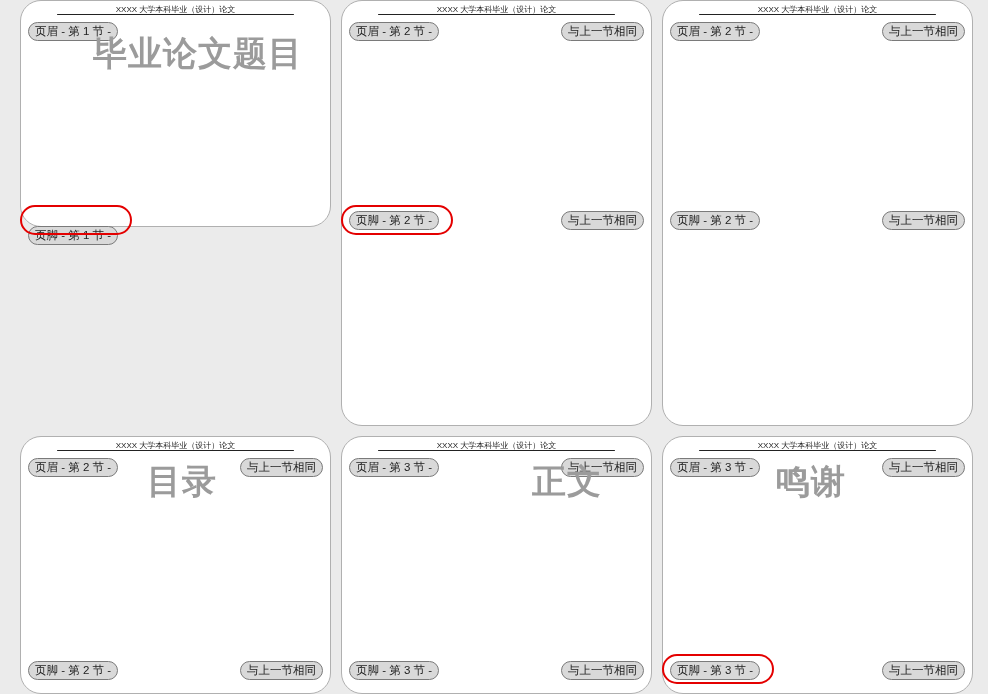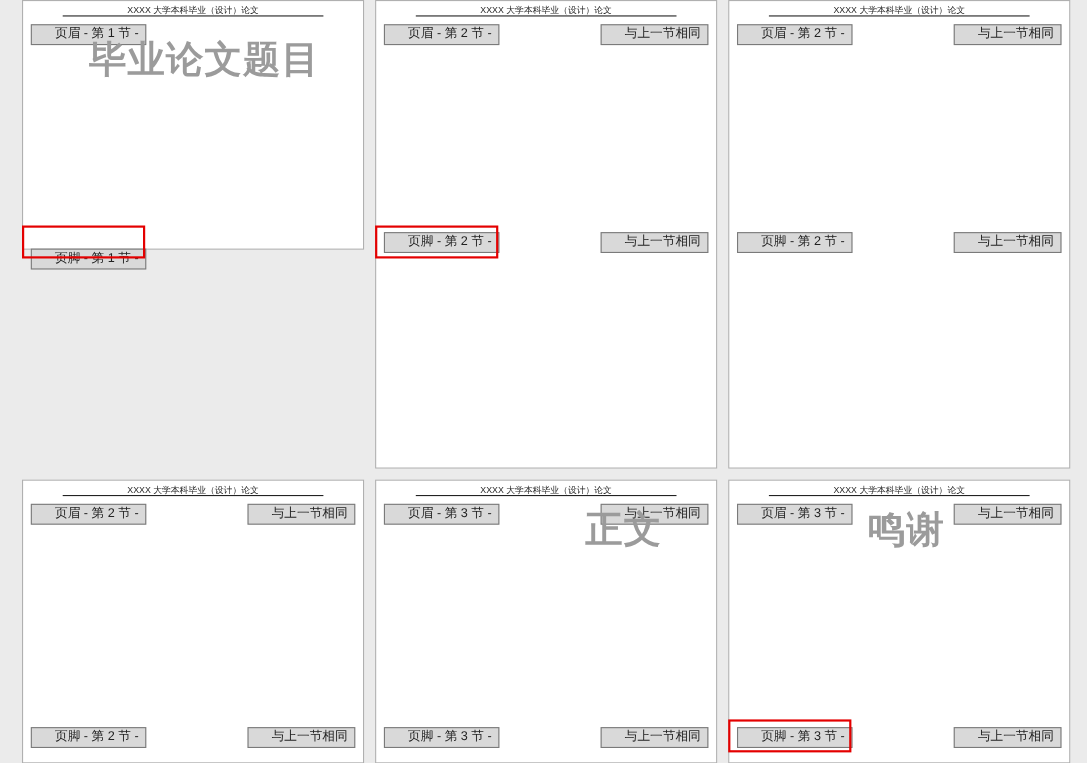--- a/index.html
+++ b/index.html
@@ -1,15 +1,15 @@
 <!DOCTYPE html>
 <html><head>
 <meta charset="utf-8">
 <style>
-  * { box-sizing: border-box; margin: 0; padding: 0; }
+  * { box-sizing: border-box; margin: 0; padding: 0; border-radius: 21px; }
   html, body { width: 988px; height: 694px; }
   body {
     background: #ebebeb;
     font-family: "Microsoft YaHei", Arial, sans-serif;
     overflow: hidden;
     position: relative;
   }
   .page {
     position: absolute;
     background: #fff;
@@ -30,21 +30,21 @@
     top: 13px;
     height: 0;
     border-top: 1px solid #222;
   }
   .tag {
     position: absolute;
     background: #d9d9d9;
     border: 1px solid #7a7a7a;
     font-size: 11.5px;
     color: #222;
-    padding: 1px 6px 2px 21px;
+    padding: 1px 6px 2px 6px;
     line-height: 14px;
     white-space: nowrap;
   }
   .title {
     position: absolute;
     font-size: 34px;
     font-weight: 700;
     color: #9b9b9b;
     letter-spacing: 1px;
     white-space: nowrap;
@@ -56,21 +56,21 @@
   }
 </style>
 </head>
 <body>
 
 <div id="root">
     <div class="page" style="left: 20px; top: 0px; width: 311px; height: 227px;">
       <div class="hdr-text">XXXX 大学本科毕业（设计）论文</div>
       <div class="hdr-line"></div>
       <div class="tag" style="left: 7px; top: 21px;">页眉 - 第 1 节 -</div>
-      <div class="title" style="left: 60px; top: 30px;">毕业论文题目</div>
+      <div class="title" style="left: 72px; top: 30px;">毕业论文题目</div>
       <div class="tag" style="left: 7px; top: 225px;">页脚 - 第 1 节 -</div>
     </div>
     <div class="page" style="left: 341px; top: 0px; width: 311px; height: 426px;">
       <div class="hdr-text">XXXX 大学本科毕业（设计）论文</div>
       <div class="hdr-line"></div>
       <div class="tag" style="left: 7px; top: 21px;">页眉 - 第 2 节 -</div>
       <div class="tag" style="right: 7px; top: 21px;">与上一节相同</div>
       <div class="tag" style="left: 7px; top: 210px;">页脚 - 第 2 节 -</div>
       <div class="tag" style="right: 7px; top: 210px;">与上一节相同</div>
     </div>
@@ -80,37 +80,38 @@
       <div class="tag" style="left: 7px; top: 21px;">页眉 - 第 2 节 -</div>
       <div class="tag" style="right: 7px; top: 21px;">与上一节相同</div>
       <div class="tag" style="left: 7px; top: 210px;">页脚 - 第 2 节 -</div>
       <div class="tag" style="right: 7px; top: 210px;">与上一节相同</div>
     </div>
     <div class="page" style="left: 20px; top: 436px; width: 311px; height: 258px;">
       <div class="hdr-text">XXXX 大学本科毕业（设计）论文</div>
       <div class="hdr-line"></div>
       <div class="tag" style="left: 7px; top: 21px;">页眉 - 第 2 节 -</div>
       <div class="tag" style="right: 7px; top: 21px;">与上一节相同</div>
+      <div class="title" style="left: 126px; top: 22px;">目录</div>
       <div class="tag" style="left: 7px; top: 224px;">页脚 - 第 2 节 -</div>
       <div class="tag" style="right: 7px; top: 224px;">与上一节相同</div>
     </div>
     <div class="page" style="left: 341px; top: 436px; width: 311px; height: 258px;">
       <div class="hdr-text">XXXX 大学本科毕业（设计）论文</div>
       <div class="hdr-line"></div>
       <div class="tag" style="left: 7px; top: 21px;">页眉 - 第 3 节 -</div>
       <div class="tag" style="right: 7px; top: 21px;">与上一节相同</div>
       <div class="title" style="left: 142px; top: 22px; margin-left: 48px;">正文</div>
       <div class="tag" style="left: 7px; top: 224px;">页脚 - 第 3 节 -</div>
       <div class="tag" style="right: 7px; top: 224px;">与上一节相同</div>
     </div>
     <div class="page" style="left: 662px; top: 436px; width: 311px; height: 258px;">
       <div class="hdr-text">XXXX 大学本科毕业（设计）论文</div>
       <div class="hdr-line"></div>
       <div class="tag" style="left: 7px; top: 21px;">页眉 - 第 3 节 -</div>
       <div class="tag" style="right: 7px; top: 21px;">与上一节相同</div>
-      <div class="title" style="left: 126px; top: 22px;">鸣谢</div>
+      <div class="title" style="left: 113px; top: 22px;">鸣谢</div>
       <div class="tag" style="left: 7px; top: 224px;">页脚 - 第 3 节 -</div>
       <div class="tag" style="right: 7px; top: 224px;">与上一节相同</div>
     </div>
     <div class="highlight" style="left: 20px; top: 205px; width: 112px; height: 30px;"></div>
     <div class="highlight" style="left: 341px; top: 205px; width: 112px; height: 30px;"></div>
     <div class="highlight" style="left: 662px; top: 654px; width: 112px; height: 30px;"></div>
   </div>
 
 </body></html>

